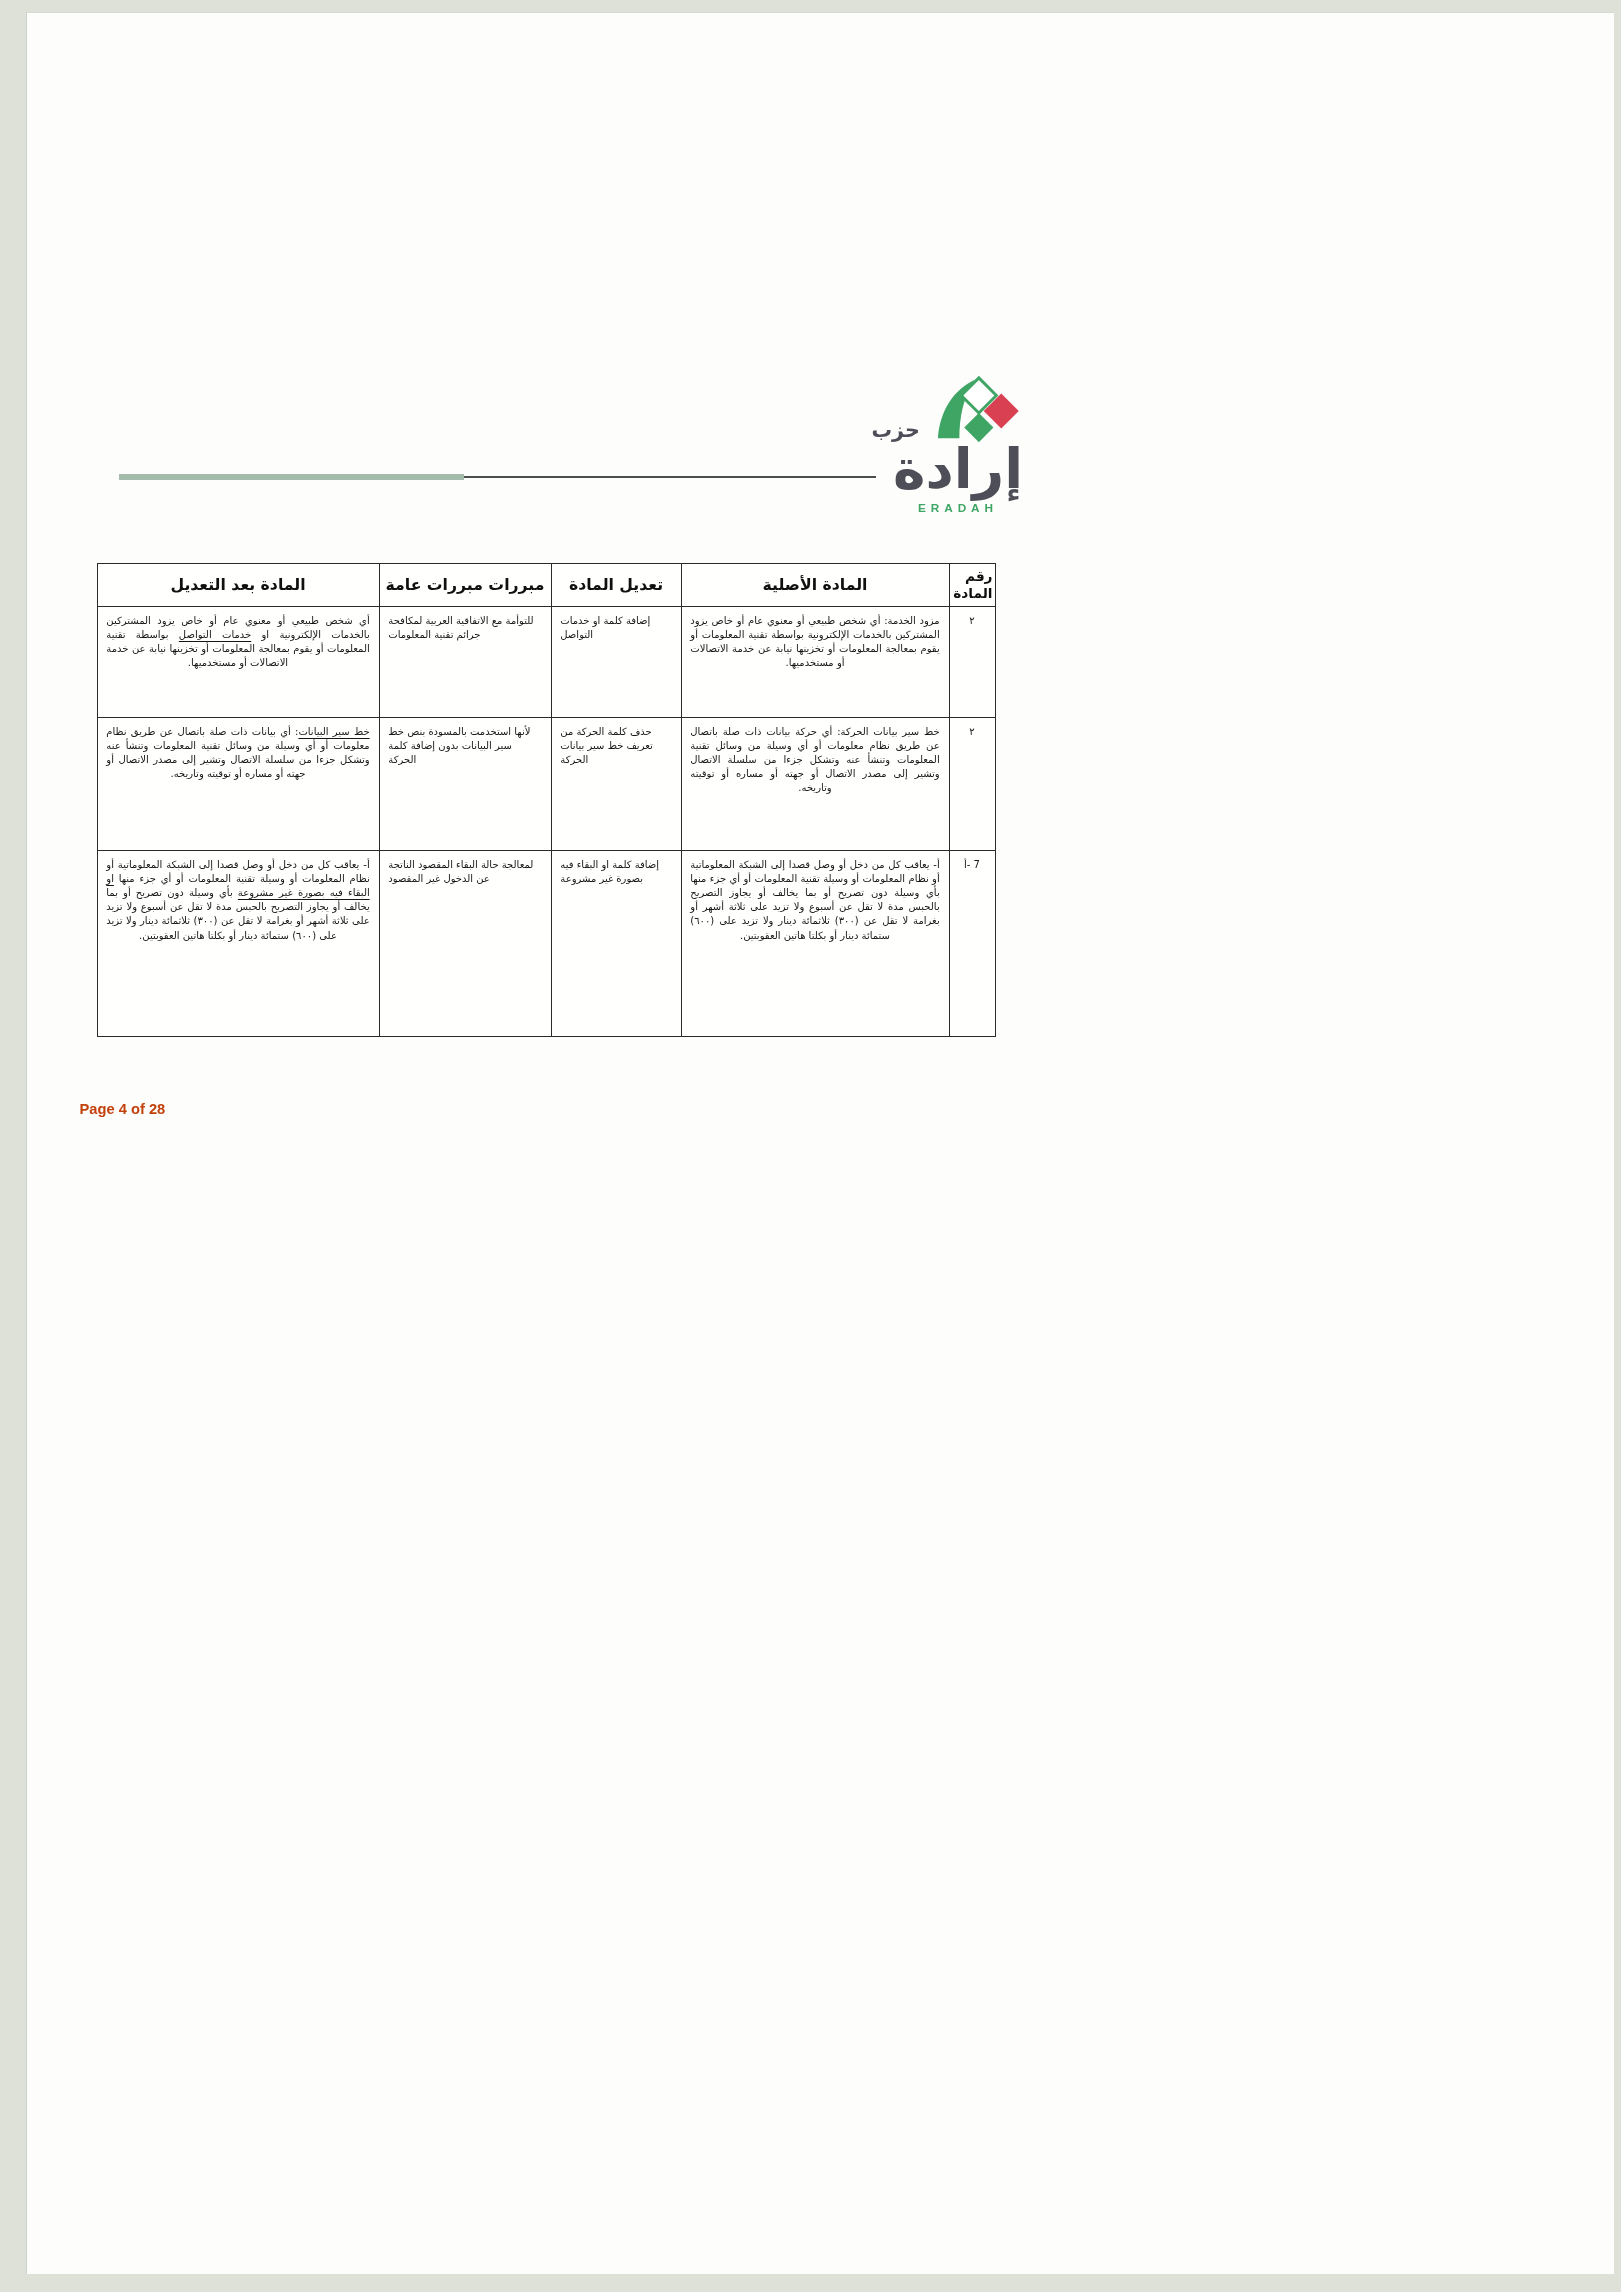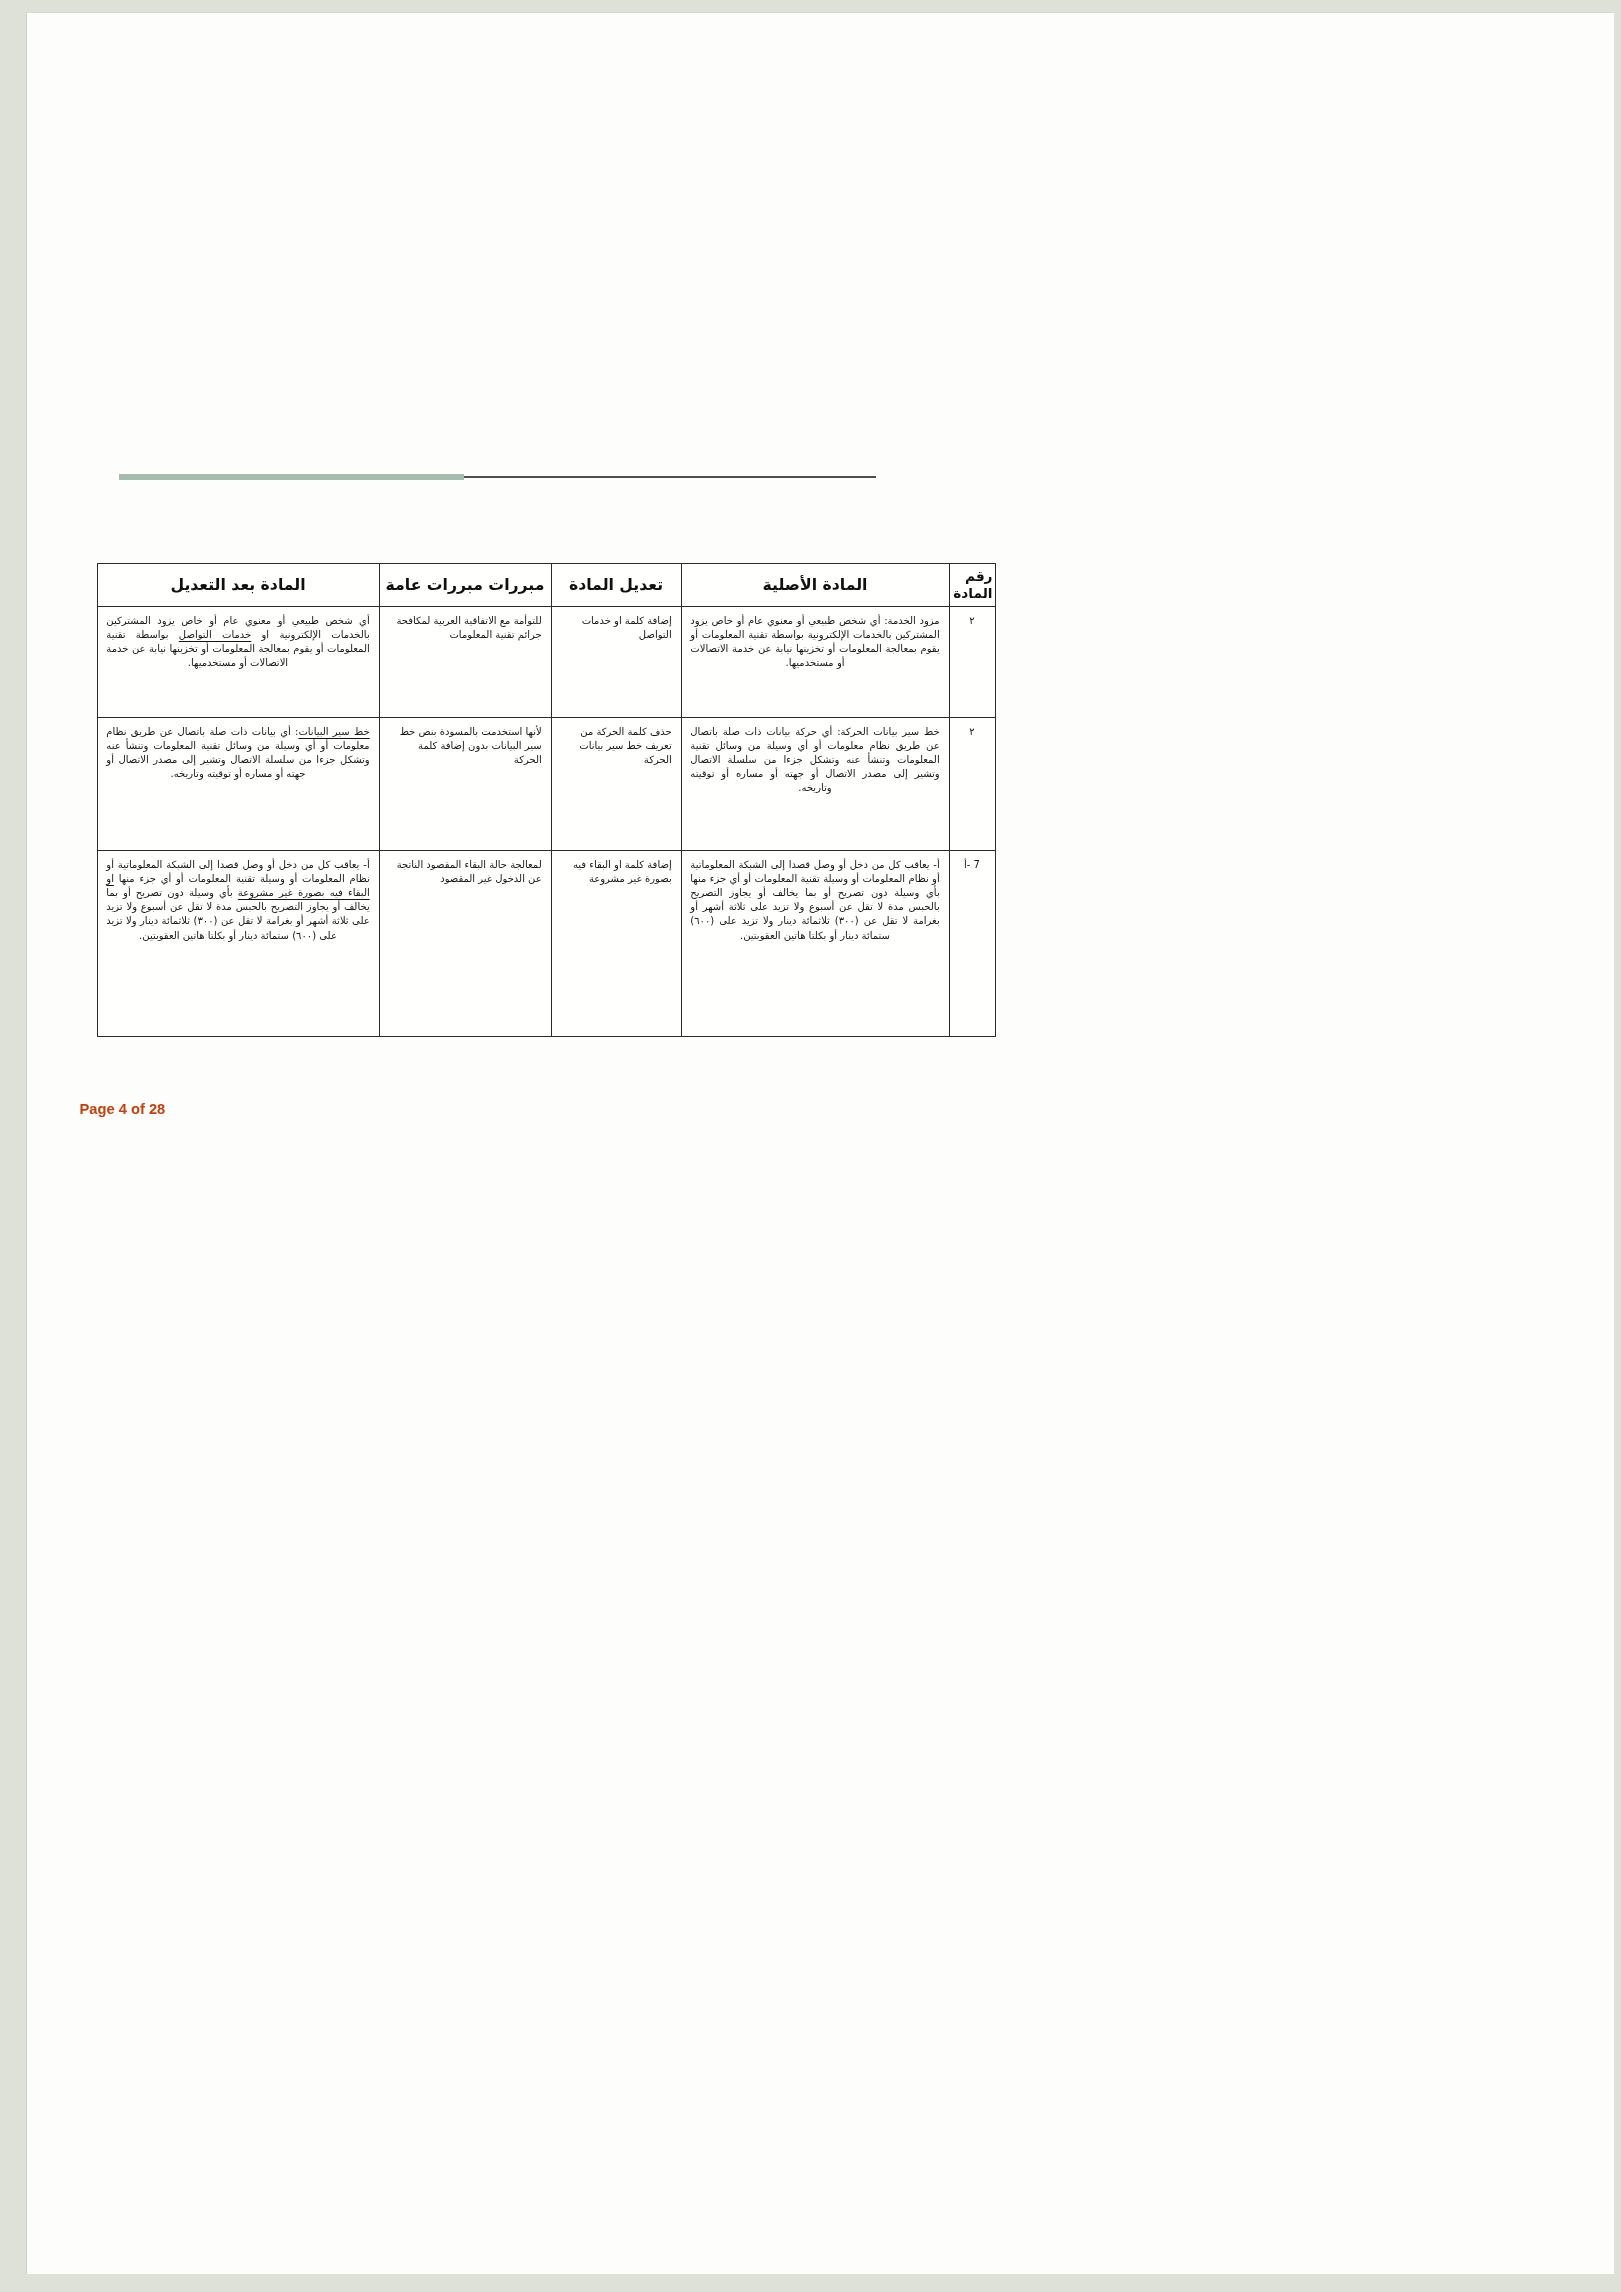--- a/index.html
+++ b/index.html
@@ -46,38 +46,53 @@
   }
   .doc-table th.th-num { font-size: 13.7px; padding-left: 40px; }
   .doc-table td {
     font-size: 10px; line-height: 1.42; vertical-align: top;
     padding: 6.9px 8.8px; color: #161616;
   }
   .col-num { width: 46px; } .col-original { width: 268px; } .col-amendment { width: 130px; }
   .col-justification { width: 172px; } .col-after { width: 282px; }
   .cell-num { text-align: center; padding: 8.8px 2px 0 2px; font-size: 15px; }
   .cell-wide { text-align: justify; text-align-last: center; }
-  .cell-narrow { text-align: right; }
+  .cell-narrow { text-align: left; }
   .u { text-decoration: underline; text-underline-offset: 2.9px; }
   thead tr { height: 43px; }
   .row-a { height: 111px; } .row-b { height: 133px; } .row-c { height: 186px; }
 
   
   .footer {
     position: absolute; left: 53px; top: 1088px;
     font-family: "Liberation Sans", sans-serif;
     font-size: 14.7px; font-weight: bold; color: #c2410c;
     direction: ltr;
   }
 </style>
 </head>
 <body>
 
 <div class="scan-page">
 
+  <div class="logo">
+    <div class="logo-top">
+      <span class="logo-hizb">حزب</span>
+      <span class="logo-mark">
+        <svg viewBox="0 0 100 78" width="98" height="76" xmlns="http://www.w3.org/2000/svg">
+          <path d="M14 66 C16 38 30 16 52 6 C40 24 36 44 36 66 Z" fill="#3fa564"></path>
+          <polygon points="56,4 74,22 56,40 38,22" fill="#ffffff" stroke="#3fa564" stroke-width="3"></polygon>
+          <polygon points="79,20 97,38 79,56 61,38" fill="#d94052"></polygon>
+          <polygon points="56,40 71,55 56,70 41,55" fill="#3fa564"></polygon>
+        </svg>
+      </span>
+    </div>
+    <div class="logo-name">إرادة</div>
+    <div class="logo-latin">ERADAH</div>
+  </div>
 
   <div class="rule">
     <div class="rule-thick"></div>
     <div class="rule-thin"></div>
   </div>
 
   <table class="doc-table" dir="rtl" lang="ar">
     <colgroup>
       <col class="col-num">
       <col class="col-original">

